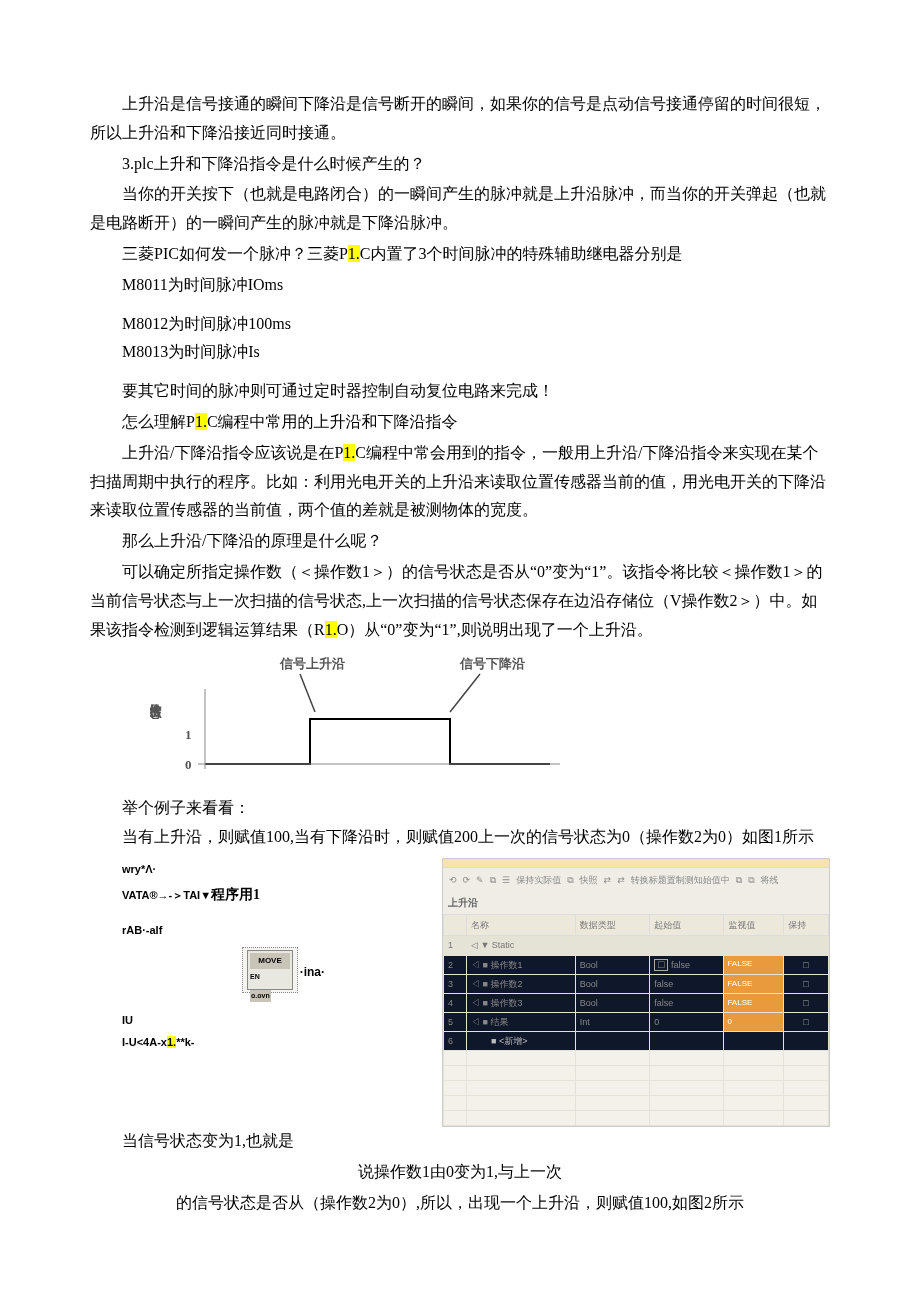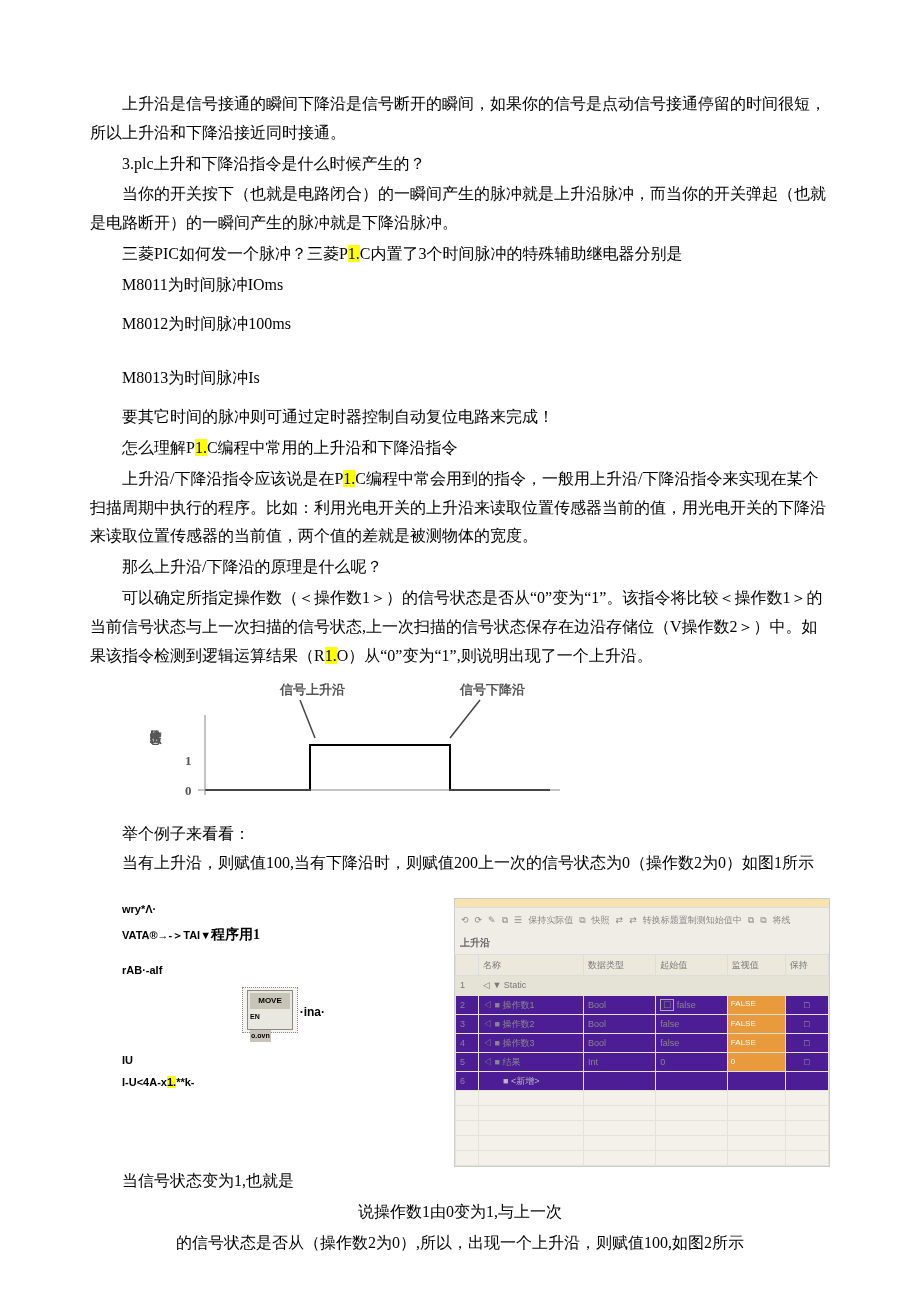--- a/index.html
+++ b/index.html
@@ -39,22 +39,22 @@
   .example-block {
     margin-left: 2em;
   }
   .example-block .line {
     margin: 0;
     text-indent: 0;
   }
   .code-row {
     display: flex;
     align-items: flex-start;
-    gap: 32px;
-    margin-top: 20px;
+    gap: 20px;
+    margin-top: 6px;
   }
   .code-left {
     width: 300px;
     font-family: Arial, sans-serif;
     font-size: 11px;
     font-weight: bold;
   }
   .code-left .l1 { margin: 2px 0; }
   .code-left .block-box {
     border: 1px dotted #888;
@@ -96,21 +96,21 @@
     color: #888;
     display: flex;
     gap: 6px;
     align-items: center;
   }
   .table-toolbar span { font-size: 9px; }
   .tbl {
     width: 100%;
     border-collapse: collapse;
     font-size: 9px;
-    background: #4c1d95;
+    background: #0f172a;
   }
   .tbl th {
     background: #ece8dc;
     color: #777;
     font-weight: normal;
     text-align: left;
     padding: 2px 4px;
     border: 1px solid #ddd;
     font-size: 9px;
   }
@@ -141,21 +141,21 @@
   }
 </style>
 </head>
 <body>
 
 <p>上升沿是信号接通的瞬间下降沿是信号断开的瞬间，如果你的信号是点动信号接通停留的时间很短，所以上升沿和下降沿接近同时接通。</p>
 <p>3.plc上升和下降沿指令是什么时候产生的？</p>
 <p>当你的开关按下（也就是电路闭合）的一瞬间产生的脉冲就是上升沿脉冲，而当你的开关弹起（也就是电路断开）的一瞬间产生的脉冲就是下降沿脉冲。</p>
 <p><span>三菱PIC如何发一个脉冲？三菱P</span><mark>1.</mark><span>C内置了3个时间脉冲的特殊辅助继电器分别是</span></p>
 <p style="margin-bottom:10px;">M8011为时间脉冲IOms</p>
-<p style="margin-bottom:26px;">M8012为时间脉冲100ms</p>
+<p style="margin-bottom:0;">M8012为时间脉冲100ms</p>
 <p style="margin-bottom:10px;">M8013为时间脉冲Is</p>
 <p>要其它时间的脉冲则可通过定时器控制自动复位电路来完成！</p>
 <p><span>怎么理解P</span><mark>1.</mark><span>C编程中常用的上升沿和下降沿指令</span></p>
 <p><span>上升沿/下降沿指令应该说是在P</span><mark>1.</mark><span>C编程中常会用到的指令，一般用上升沿/下降沿指令来实现在某个扫描周期中执行的程序。比如：利用光电开关的上升沿来读取位置传感器当前的值，用光电开关的下降沿来读取位置传感器的当前值，两个值的差就是被测物体的宽度。</span></p>
 <p>那么上升沿/下降沿的原理是什么呢？</p>
 <p><span>可以确定所指定操作数（＜操作数1＞）的信号状态是否从“0”变为“1”。该指令将比较＜操作数1＞的当前信号状态与上一次扫描的信号状态,上一次扫描的信号状态保存在边沿存储位（V操作数2＞）中。如果该指令检测到逻辑运算结果（R</span><mark>1.</mark><span>O）从“0”变为“1”,则说明出现了一个上升沿。</span></p>
 
 <div class="diagram">
 <svg width="420" height="130" viewBox="0 0 420 130">
   <text x="130" y="14" class="diag-label">信号上升沿</text>

